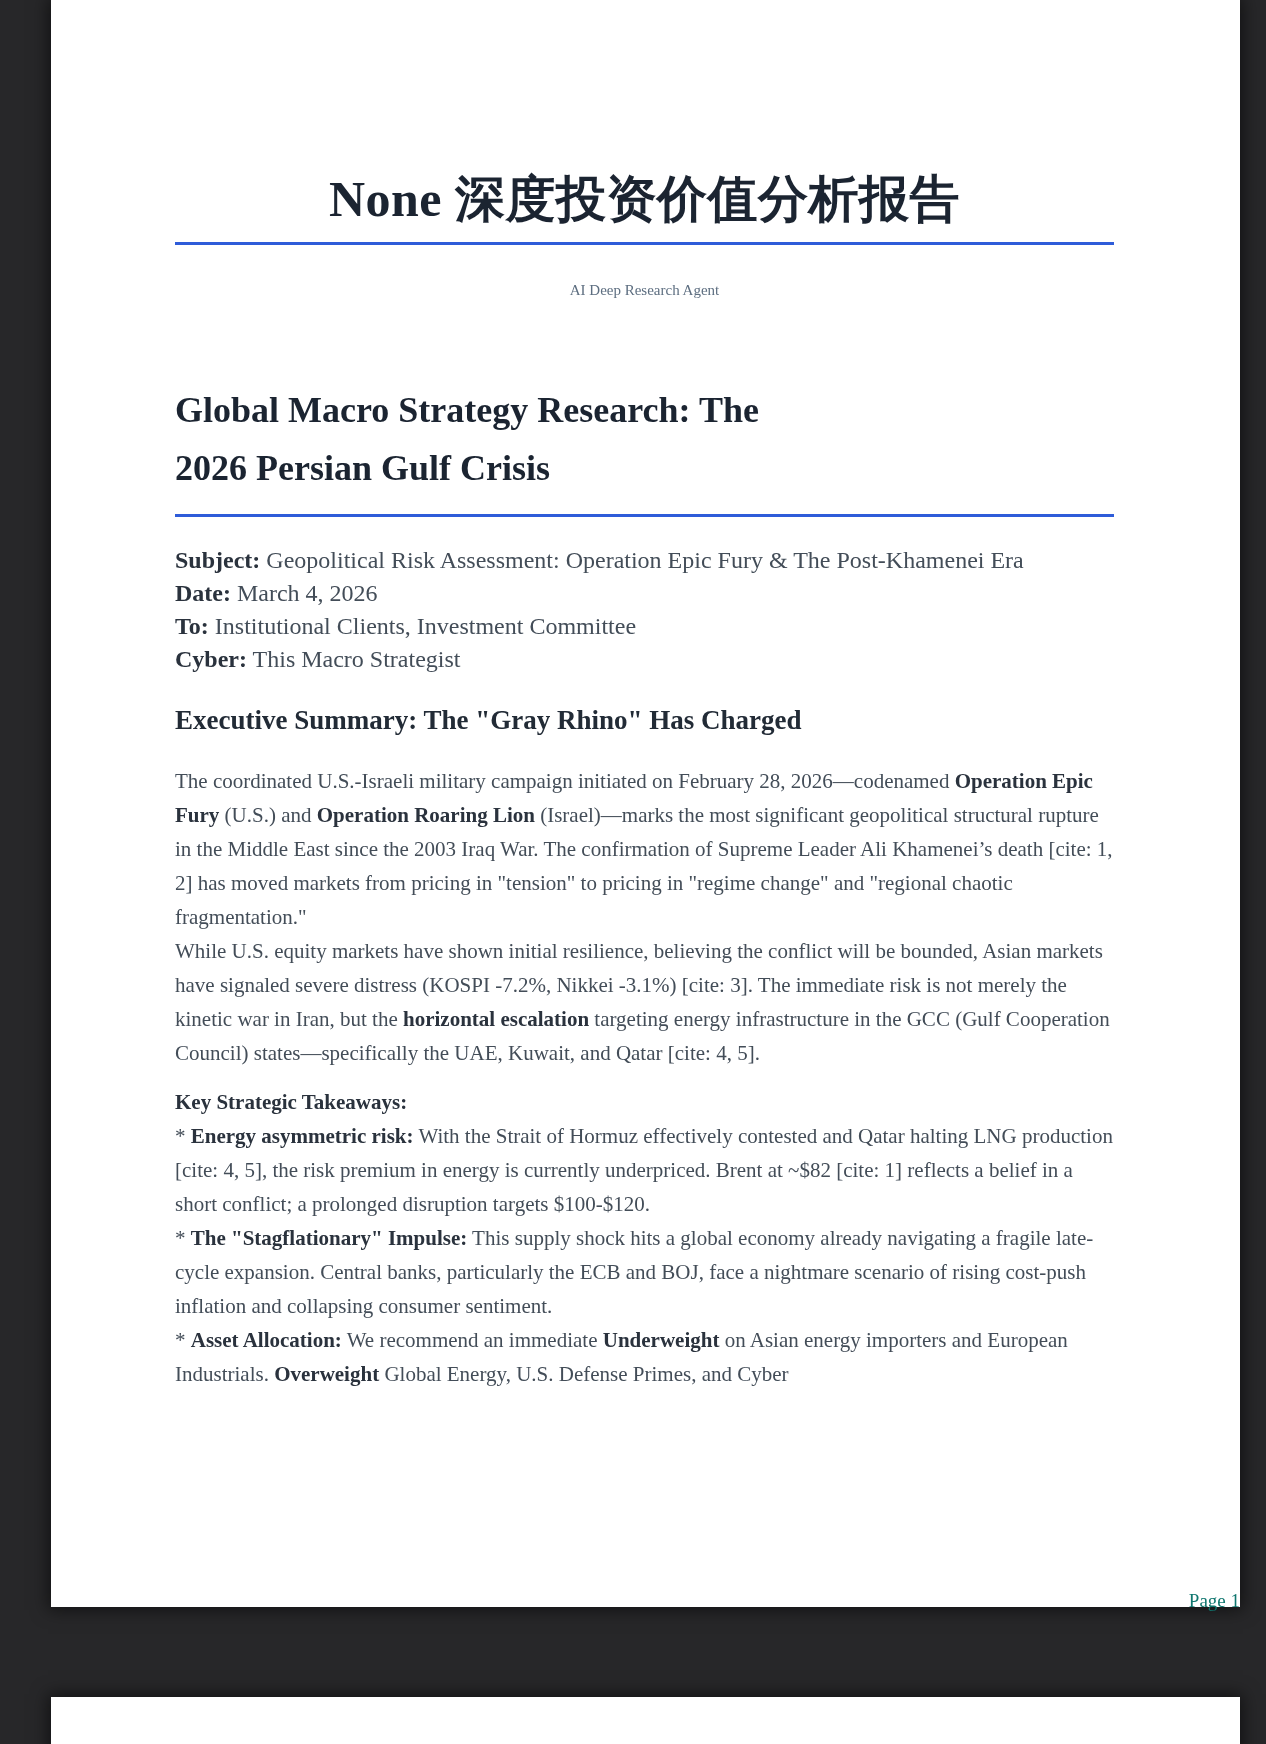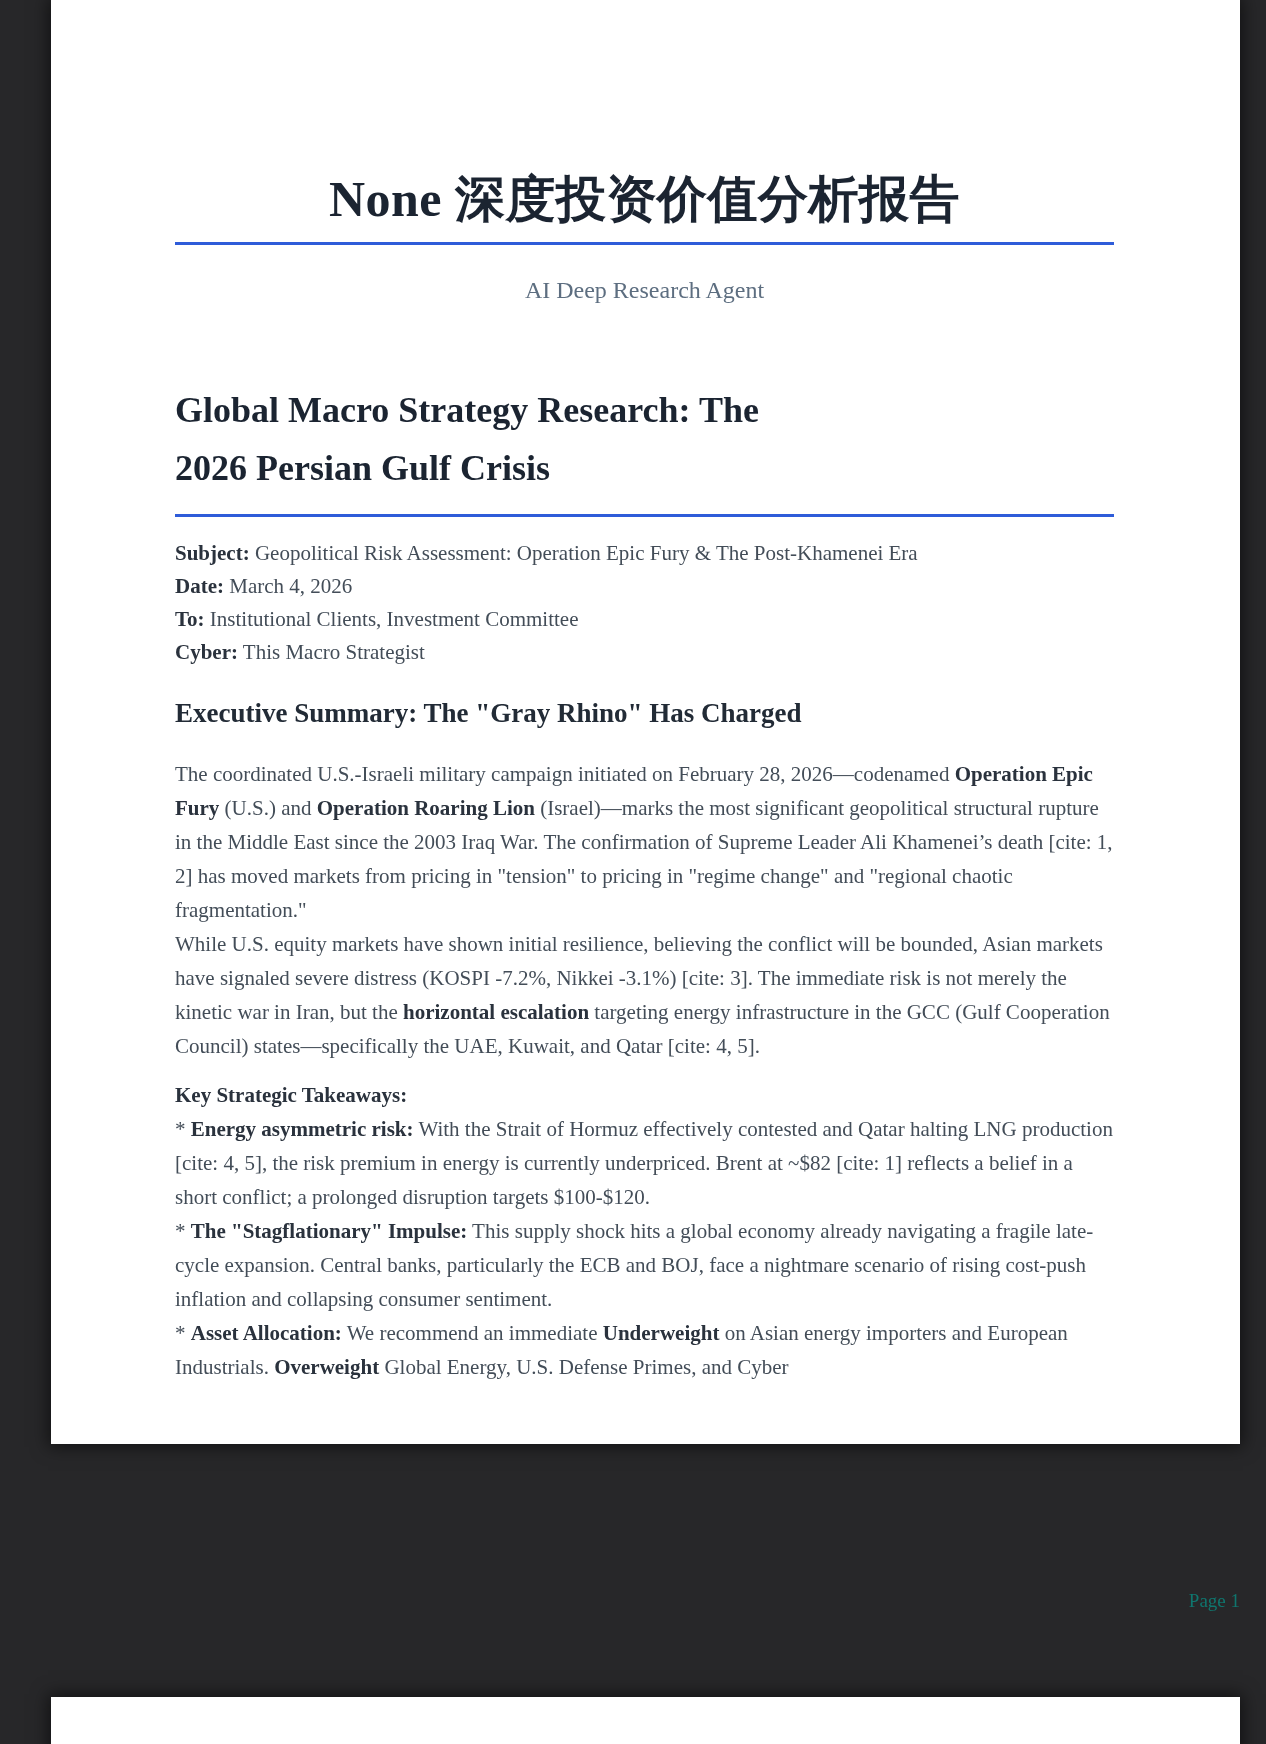--- a/index.html
+++ b/index.html
@@ -10,21 +10,21 @@
     overflow:hidden;
     font-family:"Liberation Serif","DejaVu Serif",serif;
   }
   .paper{
     position:absolute;
     left:51px;
     width:1189px;
     background:#ffffff;
     box-shadow:0 0 16px 3px rgba(0,0,0,0.55);
   }
-  .paper.page1{top:0;height:1444px;}
+  .paper.page1{top:0;height:1607px;}
   .paper.page2{top:1697px;height:60px;}
   .content{padding:0 126px 0 124px;}
   .doc-title{
     margin-top:170px;
     font-size:50px;
     line-height:58px;
     font-weight:bold;
     text-align:center;
     color:#1b2431;
     letter-spacing:0.5px;
@@ -32,35 +32,35 @@
   .rule{
     height:3px;
     background:#2e5cd9;
     border:none;
     margin:0;
   }
   .rule.r1{margin-top:14px;}
   .rule.r2{margin-top:17px;}
   .subtitle{
     margin-top:32px;
-    font-size:24px;
+    font-size:15px;
     line-height:26px;
     text-align:center;
     color:#5d6e80;
   }
   .doc-heading{
     margin-top:78px;
     font-size:36px;
     line-height:58px;
     font-weight:bold;
     color:#1b2431;
   }
   .meta{
-    margin-top:20px;
-    font-size:21px;
+    margin-top:27px;
+    font-size:24px;
     line-height:33px;
     color:#434d58;
   }
   .meta b{color:#2a323d;}
   .section-heading{
     margin-top:26px;
     font-size:27px;
     line-height:36px;
     font-weight:bold;
     color:#222b36;

